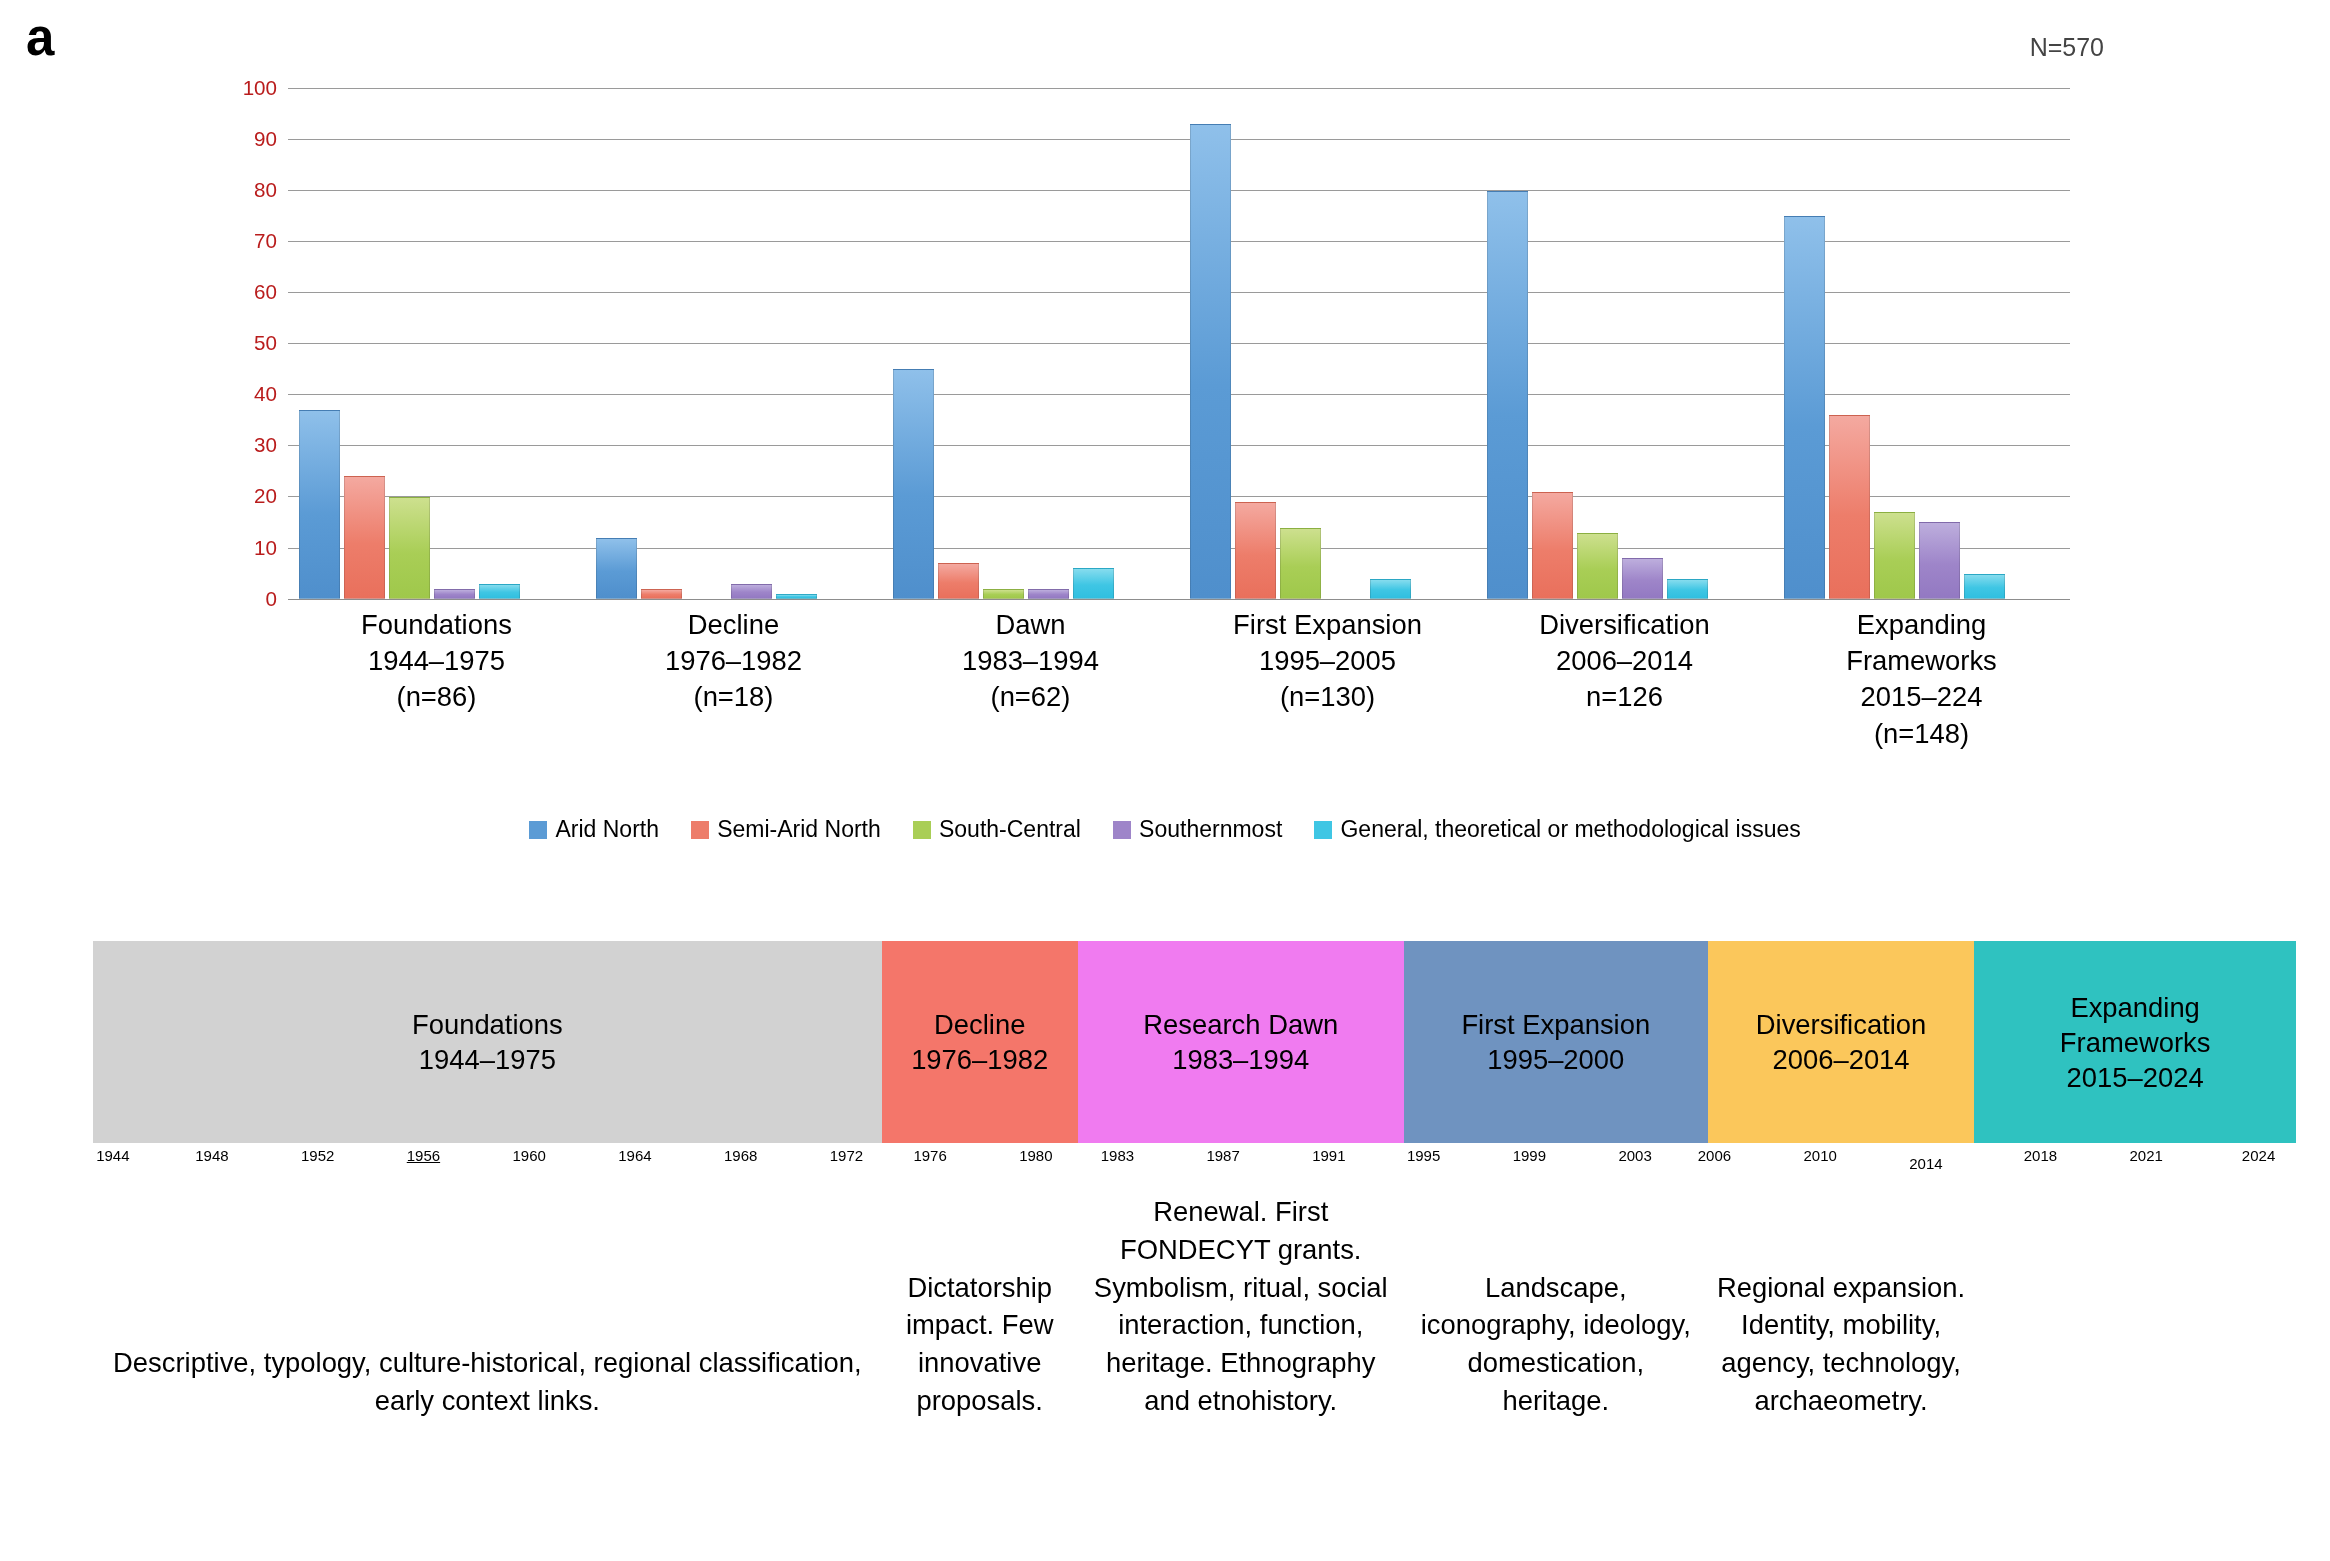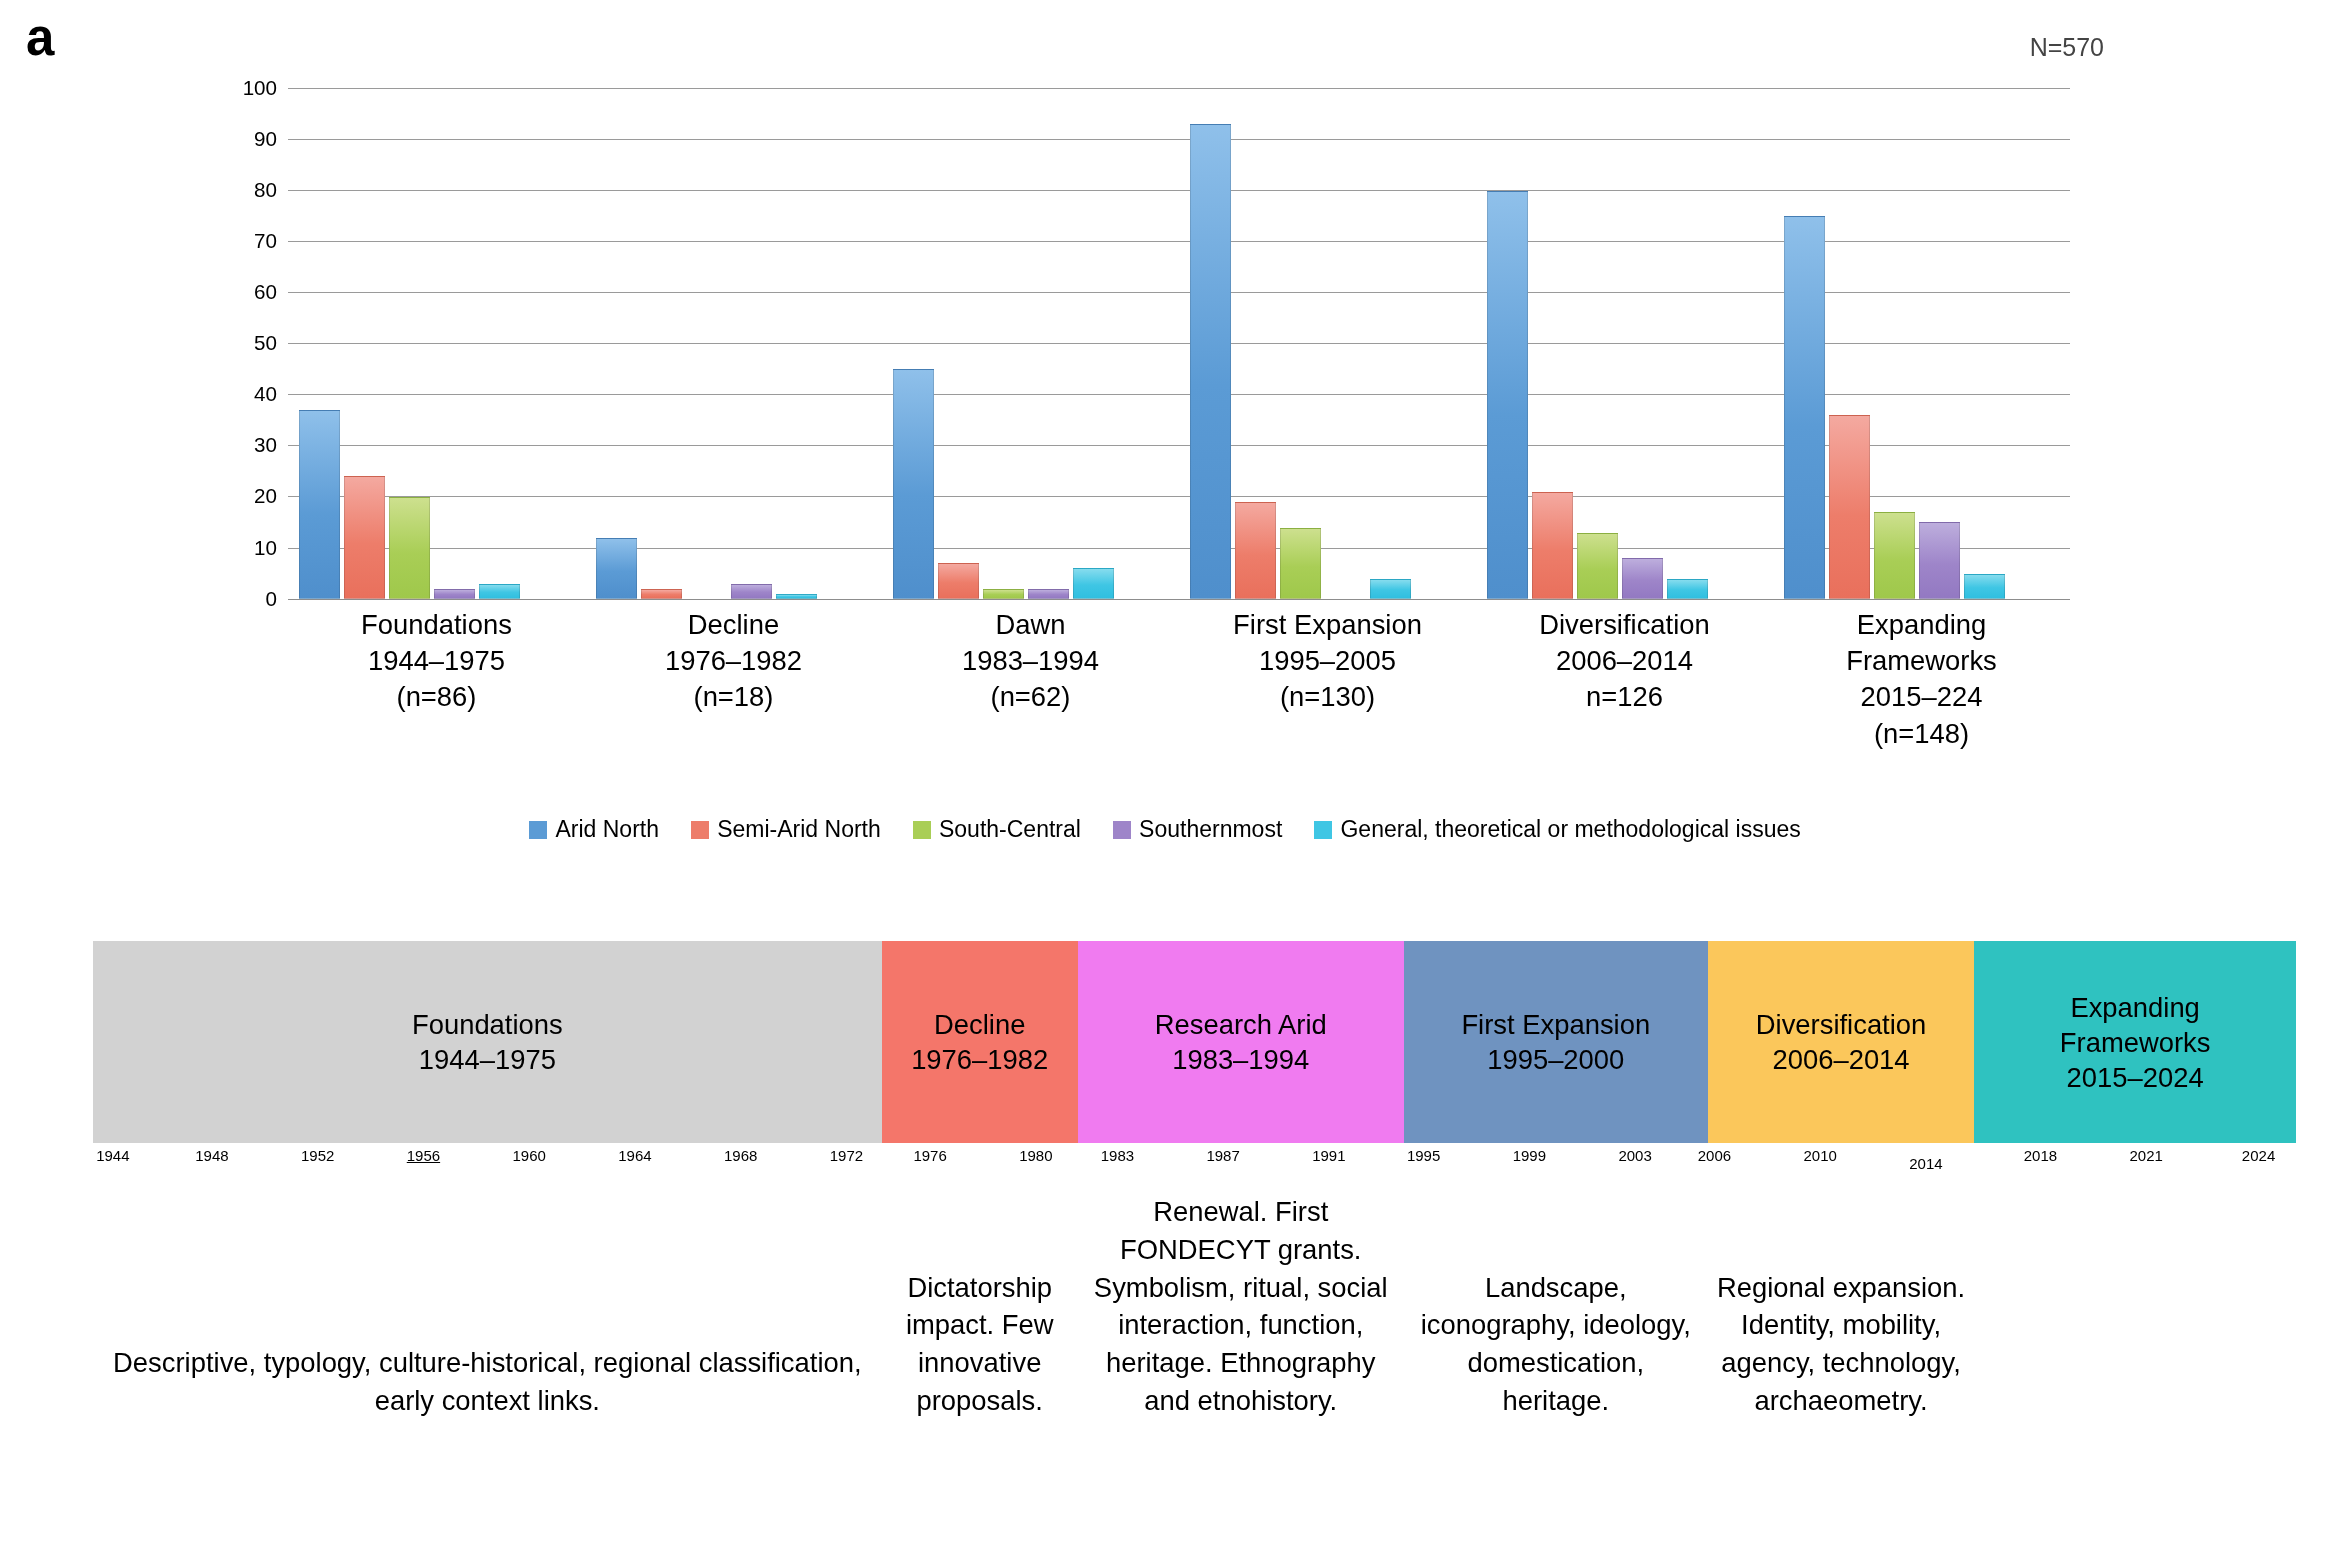--- a/index.html
+++ b/index.html
@@ -55,21 +55,21 @@
     height: 1.4px;
     background: #9a9a9a;
   }
   .gridline.baseline { background: #8d8d8d; height: 1.4px; }
   .ytick {
     position: absolute;
     right: 100%;
     margin-right: 11px;
     transform: translateY(-50%);
     font-size: 20.6px;
-    color: #000000;
+    color: #b91c1c;
     white-space: nowrap;
   }
   .group {
     position: absolute;
     bottom: 0;
     display: flex;
     align-items: flex-end;
     justify-content: flex-start;
     gap: 4.1px;
     height: 100%;
@@ -315,21 +315,21 @@
   <div id="phase-bar">
       <div class="phase-cell" style="flex: 0 0 35.8%; background: rgb(210, 210, 210); color: rgb(0, 0, 0);">
         <div class="pname">Foundations</div>
         <div class="pyears">1944–1975</div>
       </div>
       <div class="phase-cell" style="flex: 0 0 8.9%; background: rgb(244, 118, 106); color: rgb(0, 0, 0);">
         <div class="pname">Decline</div>
         <div class="pyears">1976–1982</div>
       </div>
       <div class="phase-cell" style="flex: 0 0 14.8%; background: rgb(240, 123, 240); color: rgb(0, 0, 0);">
-        <div class="pname">Research Arid</div>
+        <div class="pname">Research Dawn</div>
         <div class="pyears">1983–1994</div>
       </div>
       <div class="phase-cell" style="flex: 0 0 13.8%; background: rgb(111, 147, 192); color: rgb(0, 0, 0);">
         <div class="pname">First Expansion</div>
         <div class="pyears">1995–2000</div>
       </div>
       <div class="phase-cell" style="flex: 0 0 12.1%; background: rgb(251, 199, 91); color: rgb(0, 0, 0);">
         <div class="pname">Diversification</div>
         <div class="pyears">2006–2014</div>
       </div>

